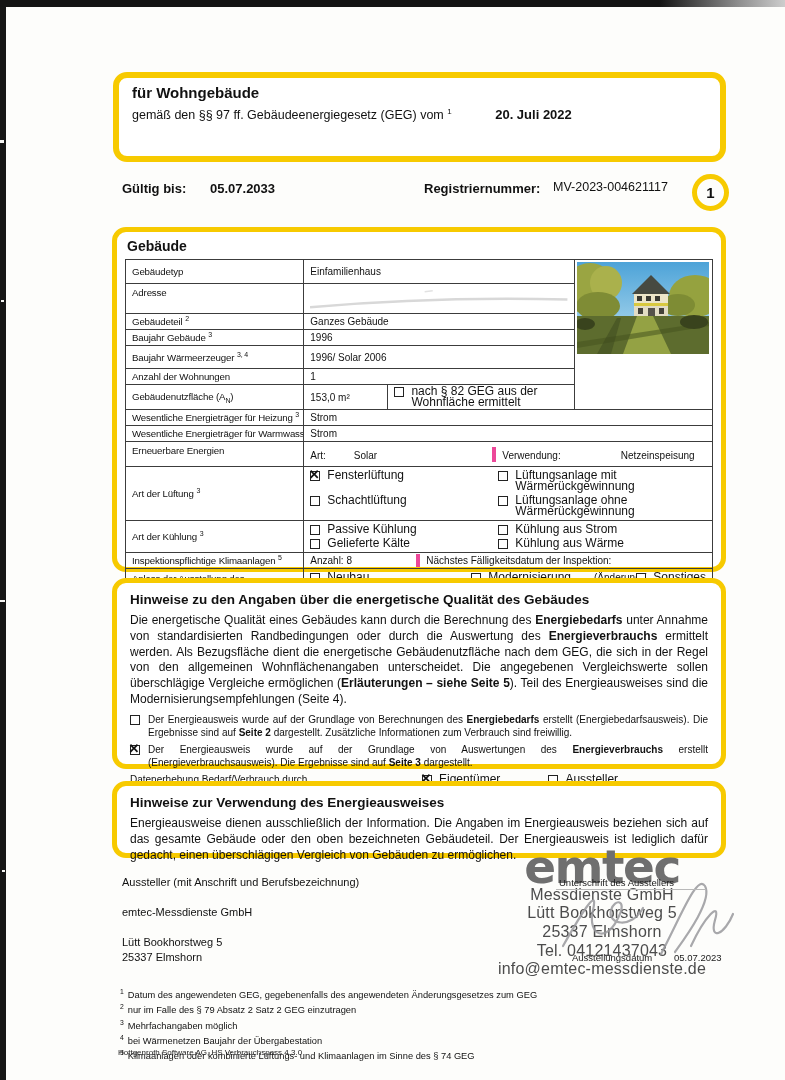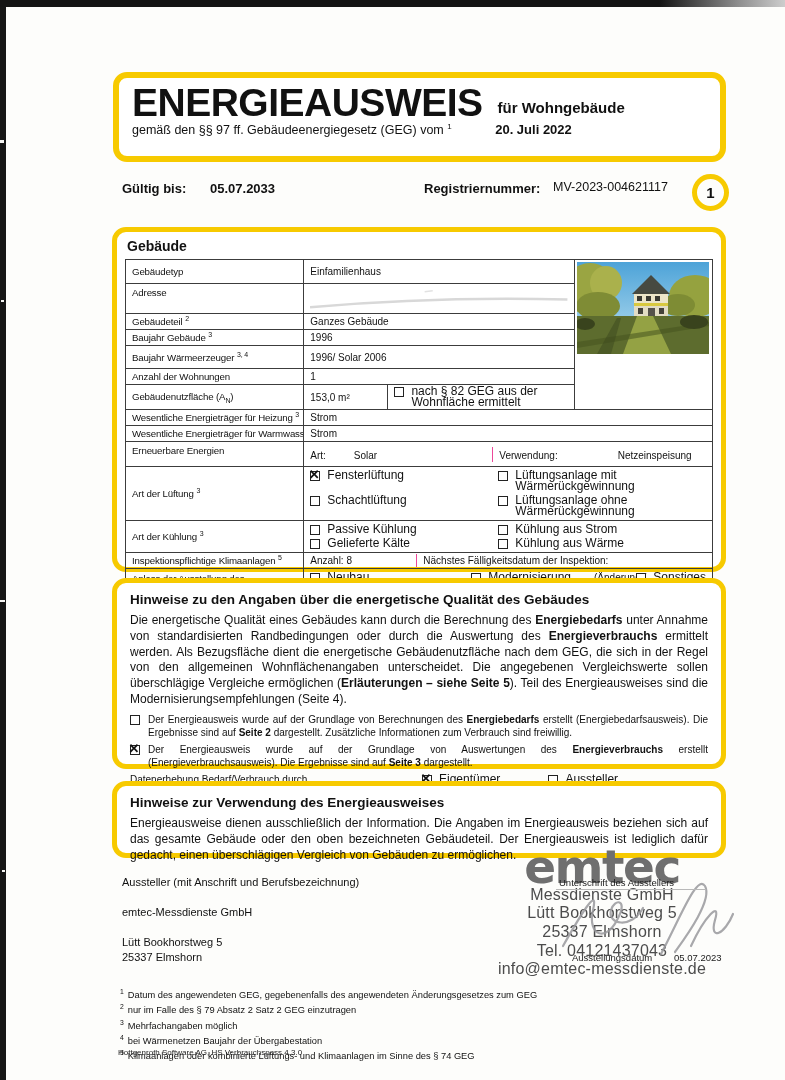--- a/index.html
+++ b/index.html
@@ -31,21 +31,21 @@
   #gebaeude-box{left:112px;top:227px;width:614px;height:345px;padding:4px 8px;}
   .box-title{font-size:14px;font-weight:bold;margin:2px 0 5px 2px;}
   table.gtable{border-collapse:collapse;width:100%;table-layout:fixed;font-size:10px;}
   .gtable td{border:1px solid #3c3c3c;padding:1px 6px;vertical-align:middle;overflow:hidden;}
   .lab{font-size:9.7px;letter-spacing:-.15px;white-space:nowrap;}
   .lab sup{font-size:7px;}
   .val{font-size:10px;}
   td.nopad{padding:0;}
   .split{display:flex;height:100%;align-items:center;}
   .split .part{padding:1px 6px;box-sizing:border-box;align-self:stretch;display:flex;align-items:center;}
-  .split .bl{border-left:1px solid #ec4899;}
+  .split .bl{border-left:4px solid #ec4899;}
   .optgrid{display:grid;grid-auto-flow:column;grid-template-rows:repeat(2,auto);grid-template-columns:188px 1fr;
            row-gap:3px;padding:2px 0;}
   .opt{display:flex;align-items:flex-start;gap:7px;line-height:11px;}
   .opt .optlab{font-size:12px;}
   .cb{display:inline-block;width:8px;height:8px;border:1px solid #222;position:relative;flex:none;
       background:#fff;margin-top:1px;}
   .cb.checked::before{content:"\2715";position:absolute;left:-2.5px;top:-4px;font-size:13px;
                       font-weight:bold;color:#111;line-height:1;}
   .photo-cell{padding:2px !important;vertical-align:top !important;}
   .smudge{position:absolute;left:0;top:0;width:100%;height:100%;pointer-events:none;}
@@ -80,21 +80,20 @@
 
   <div class="edge-left"></div>
   <div class="edge-top"></div>
   <div class="notch" style="left:0;top:140px;width:4px;height:3px;"></div>
   <div class="notch" style="left:1px;top:300px;width:3px;height:2px;"></div>
   <div class="notch" style="left:0;top:600px;width:5px;height:2px;"></div>
   <div class="notch" style="left:2px;top:870px;width:3px;height:2px;"></div>
 
   <div class="ybox" id="header-box">
     <div class="title-row">
-      <div class="main-title">ENERGIEAUSWEIS</div>
       <div class="subtitle">für Wohngebäude</div>
     </div>
     <div class="law-row">
       <span>gemäß den §§ 97 ff. Gebäudeenergiegesetz (GEG) vom</span>
       <sup>1</sup>
       <span class="law-date">20. Juli 2022</span>
     </div>
   </div>
 
   <div class="abs meta-label" style="left:122px;top:181px;">Gültig bis:</div>

